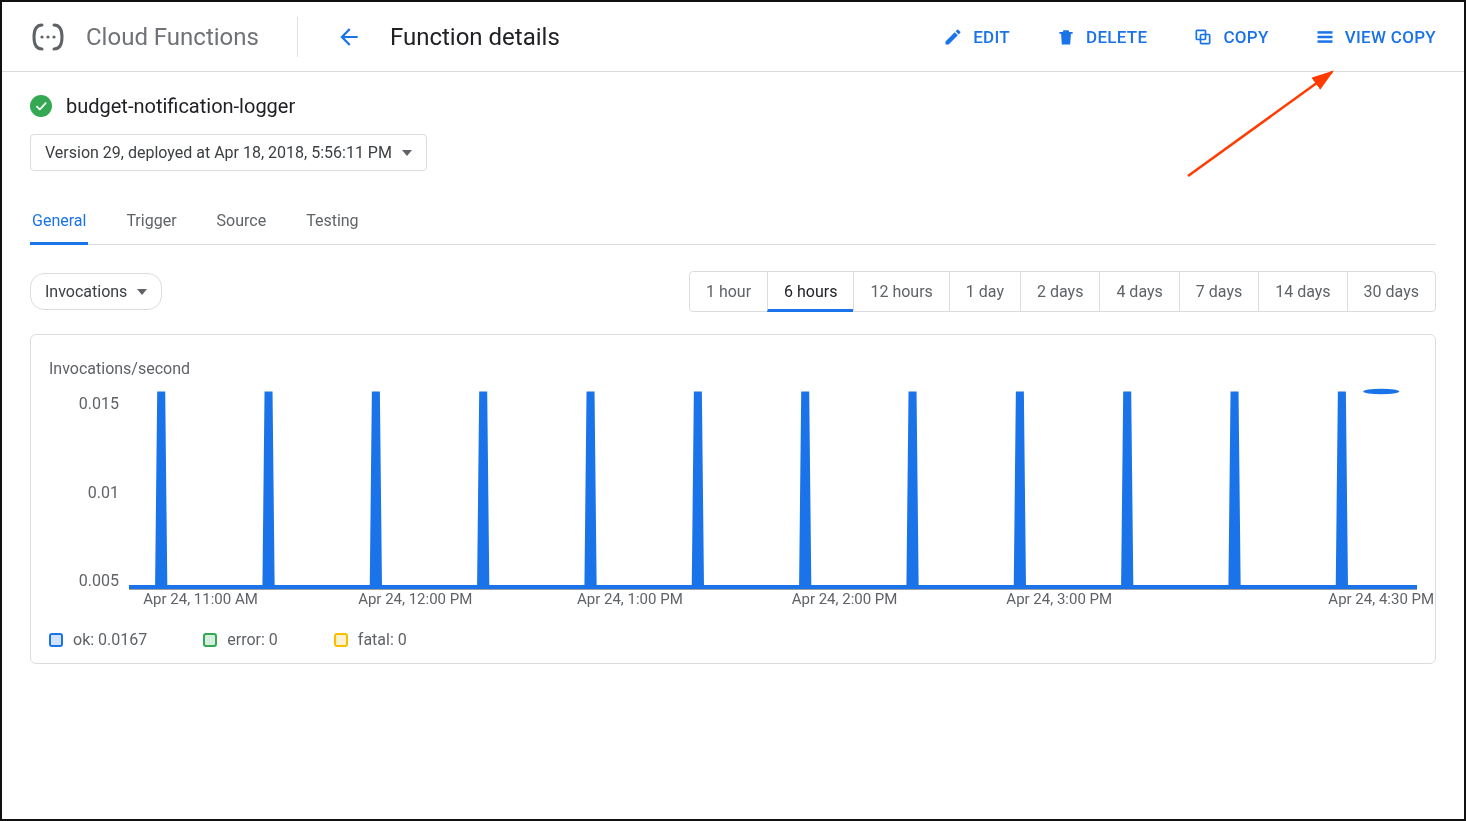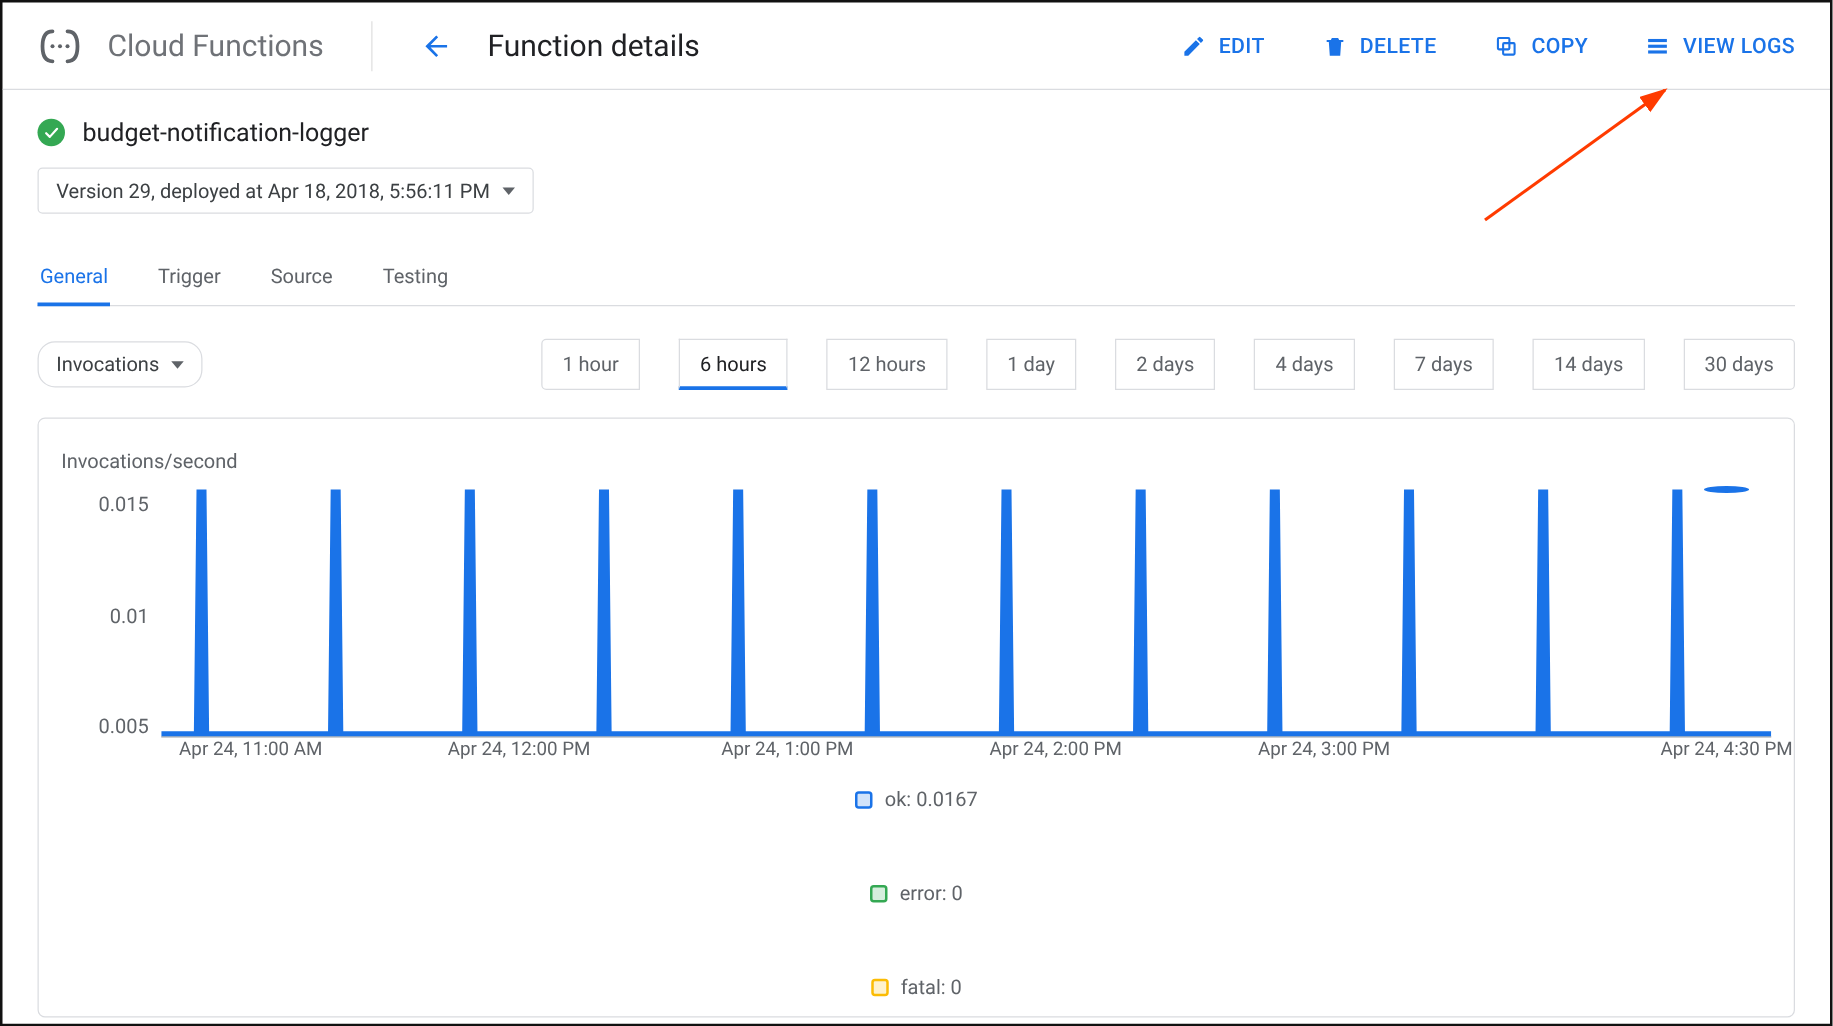--- a/index.html
+++ b/index.html
@@ -52,41 +52,41 @@
   .tabs { display: flex; gap: 36px; border-bottom: 1px solid #dadce0; margin-top: 28px; }
   .tab { padding: 12px 2px; font-size: 16px; color: #5f6368; cursor: pointer; border-bottom: 3px solid transparent; margin-bottom: -1px; }
   .tab.active { color: #1a73e8; border-bottom-color: #1a73e8; }
   
   .panel-row { display: flex; align-items: center; margin-top: 26px; }
   .metric-select {
     display: inline-flex; align-items: center; gap: 10px;
     border: 1px solid #dadce0; border-radius: 14px; padding: 8px 14px;
     font-size: 16px; cursor: pointer; background: #fff;
   }
-  .range-group { margin-left: auto; display: flex; gap: 32px; }
+  .range-group { margin-left: auto; display: flex; }
   .range-btn {
     border: 1px solid #dadce0; padding: 10px 16px; font-size: 16px; color: #5f6368;
     cursor: pointer; background: #fff; margin-left: -1px;
   }
   .range-btn:first-child { border-top-left-radius: 4px; border-bottom-left-radius: 4px; margin-left: 0; }
   .range-btn:last-child { border-top-right-radius: 4px; border-bottom-right-radius: 4px; }
   .range-btn.active { color: #202124; border-bottom: 3px solid #1a73e8; padding-bottom: 8px; text-align: right; }
   
   .chart-card {
     border: 1px solid #dadce0; border-radius: 6px; margin-top: 22px;
     padding: 24px 18px 14px; position: relative;
   }
   .chart-ylabel { color: #5f6368; font-size: 16px; margin-bottom: 10px; }
   .chart-area { position: relative; height: 230px; display: flex; }
   .y-ticks { width: 80px; display: flex; flex-direction: column; justify-content: space-between; padding: 6px 10px 28px 0; color: #5f6368; font-size: 16px; text-align: right; }
   .plot { flex: 1; position: relative; border-bottom: 1px solid #9aa0a6; margin-bottom: 28px; }
   .plot svg { position: absolute; left: 0; top: 0; width: 100%; height: 100%; }
   .x-ticks { position: absolute; left: 80px; right: 0; bottom: 0; height: 28px; }
   .x-tick { position: absolute; transform: translateX(-50%); font-size: 15px; color: #5f6368; white-space: nowrap; }
-  .legend { display: flex; gap: 56px; margin-top: 12px; align-items: center; color: #5f6368; font-size: 16px; flex-direction: column; }
+  .legend { display: flex; gap: 56px; margin-top: 12px; align-items: center; color: #5f6368; font-size: 16px; }
   .legend-item { display: inline-flex; align-items: center; gap: 10px; }
   .sw { width: 14px; height: 14px; border: 2px solid; border-radius: 3px; display: inline-block; }
   
   .annot-arrow { position: absolute; pointer-events: none; }
 </style>
 </head>
 <body>
 
 <div class="outer-frame">
 
@@ -138,21 +138,21 @@
         <span>COPY</span>
       </span>
       <span class="action-btn">
         <span class="ic">
           <svg viewBox="0 0 24 24" fill="#1a73e8">
               <rect x="3" y="5" width="18" height="3"></rect>
               <rect x="3" y="10.5" width="18" height="3"></rect>
               <rect x="3" y="16" width="18" height="3"></rect>
             </svg>
         </span>
-        <span>VIEW LOGS</span>
+        <span>VIEW COPY</span>
       </span>
     </div>
   </div>
 
   <div class="content">
     <div class="fn-row">
       <span class="status-dot">
         <svg viewBox="0 0 24 24" fill="none" stroke="#fff" stroke-width="3" stroke-linecap="round" stroke-linejoin="round">
             <polyline points="5 13 10 18 20 7"></polyline>
           </svg>

